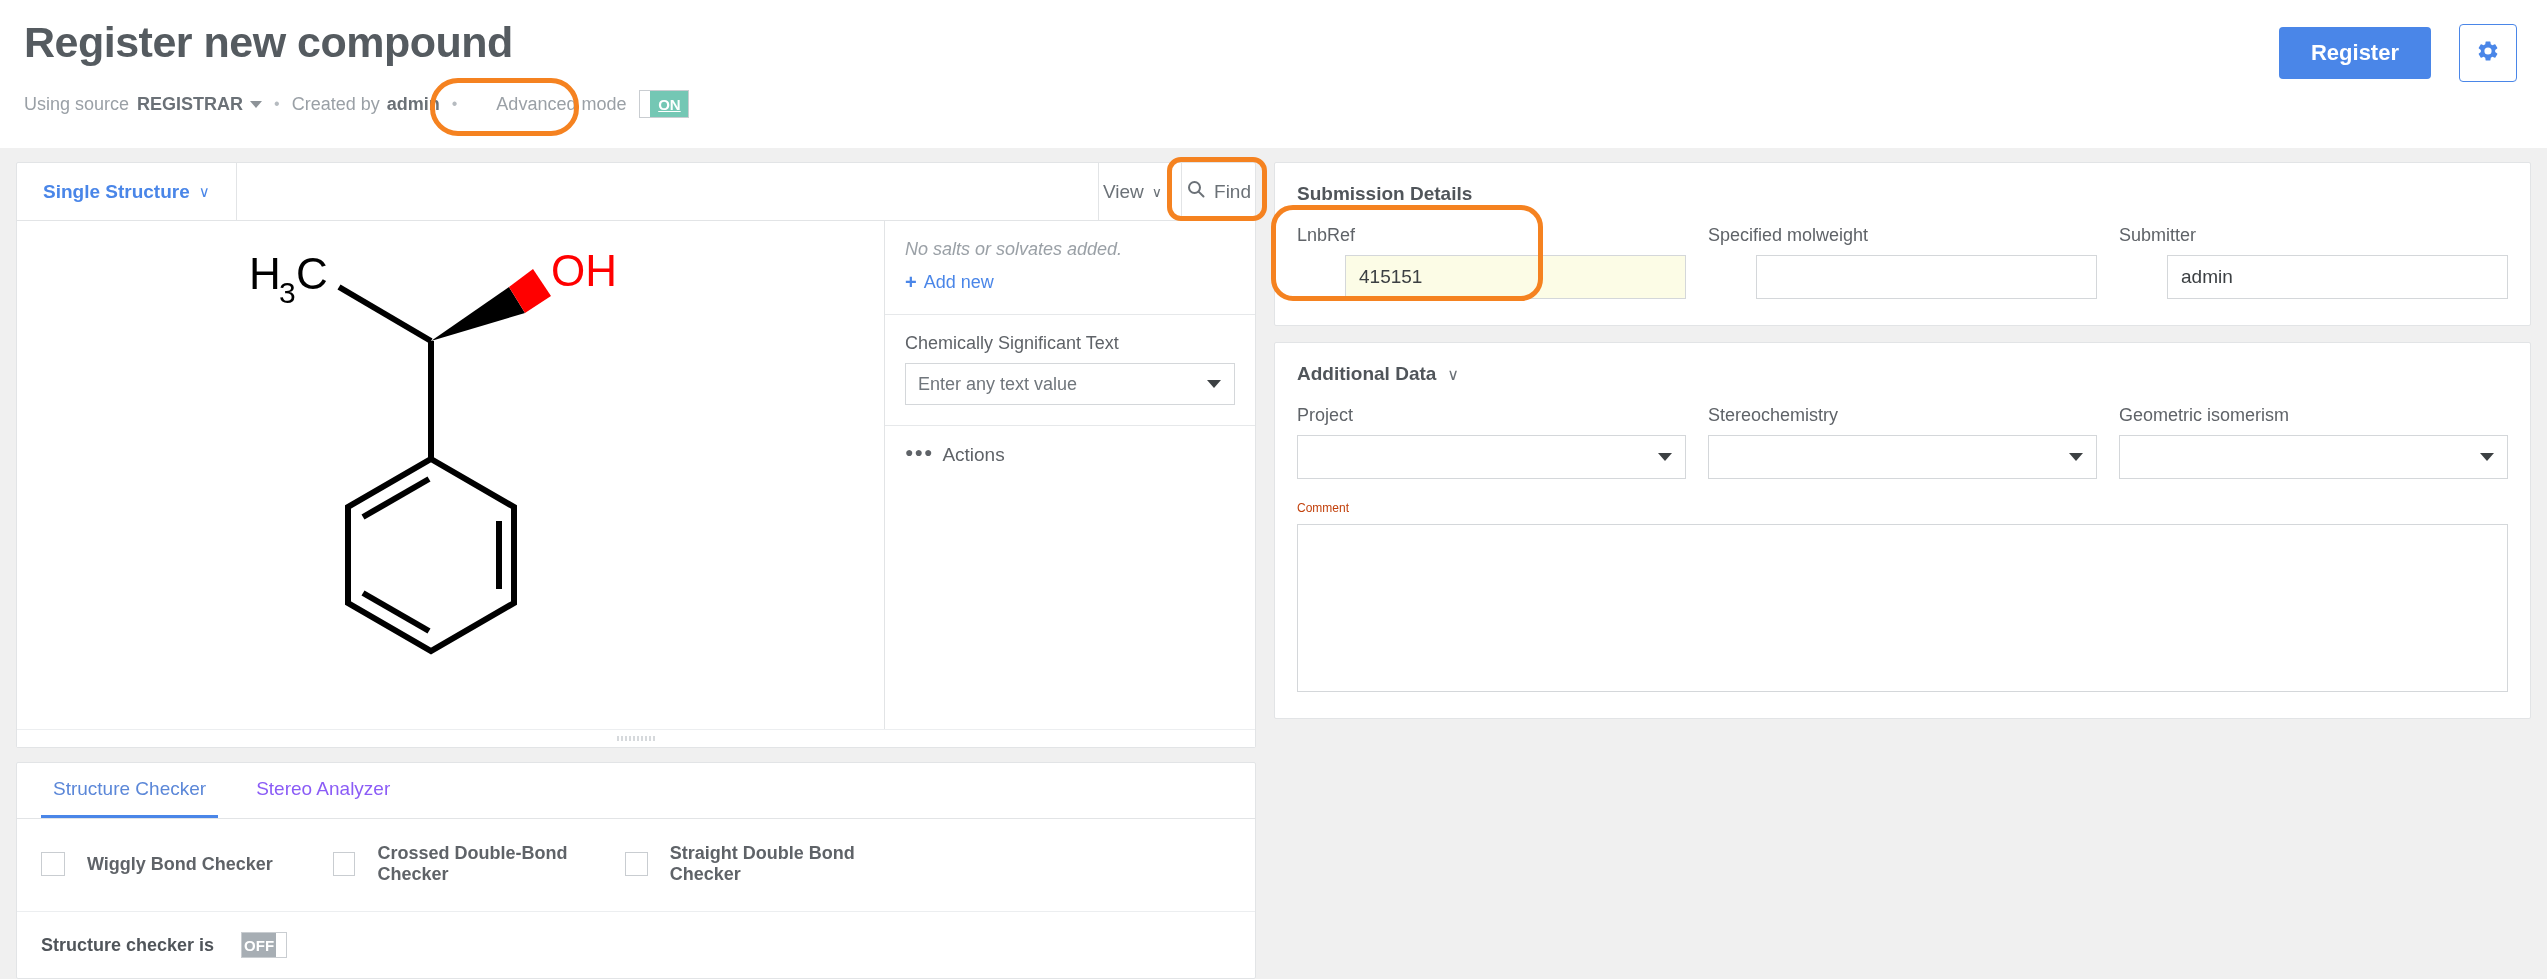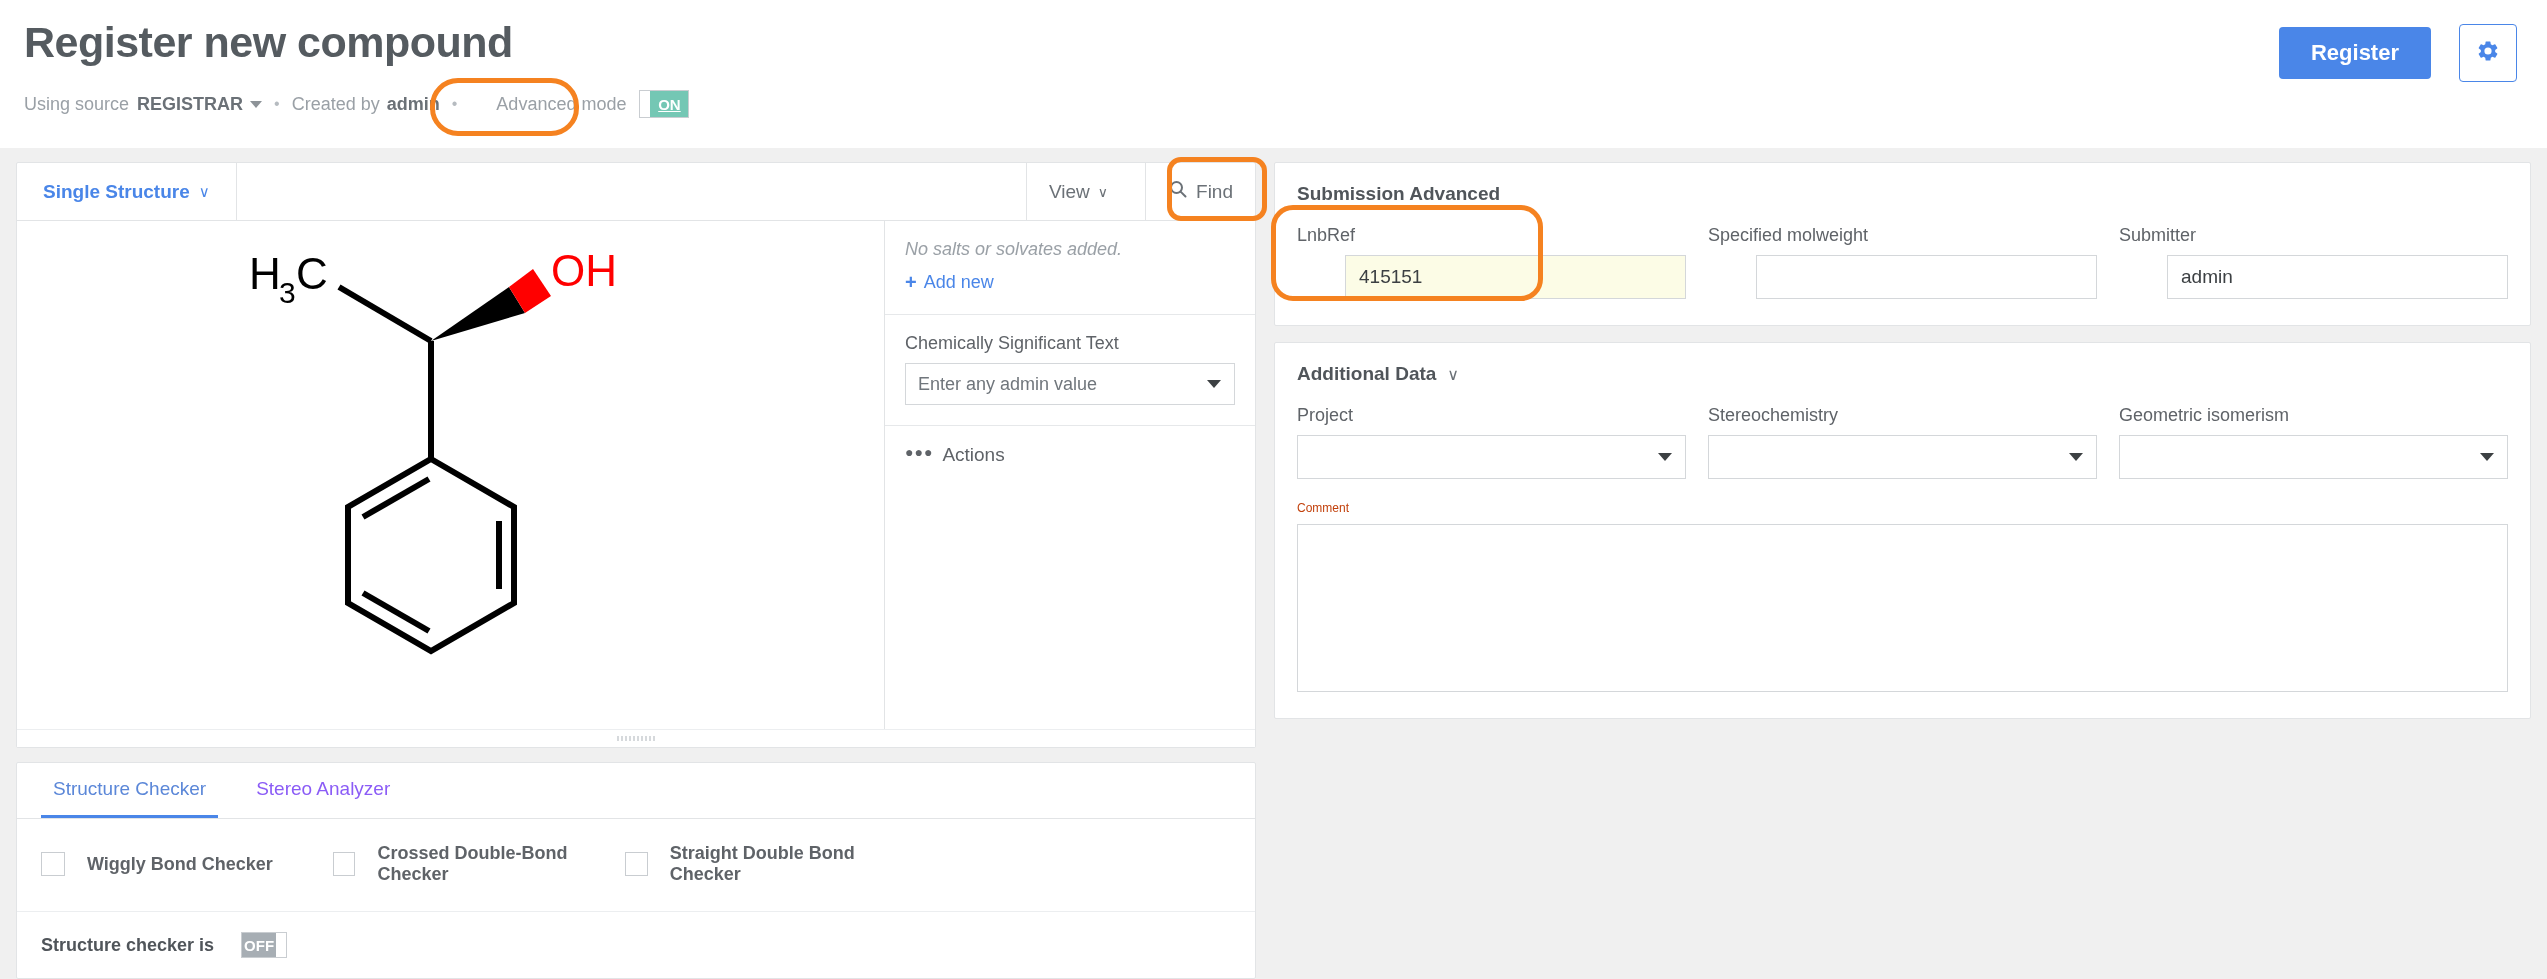--- a/index.html
+++ b/index.html
@@ -161,21 +161,21 @@
     cursor: pointer;
   }
   .tool-tab .chev {
     margin-left: 9px;
     font-size: 15px;
     font-weight: normal;
   }
   .toolbar-spacer { flex: 1; }
   .tool-btn {
     display: flex; align-items: center; gap: 8px;
-    padding: 0 22px;
+    padding: 0 4px;
     border-left: 1px solid #e2e4e6;
     color: #6b7177;
     font-size: 19px;
     cursor: pointer;
   }
   .tool-btn .chev { font-size: 14px; }
   .tool-btn svg { fill: none; stroke: #6b7177; stroke-width: 2; }
 
   .editor-main { flex: 1; display: flex; }
   .structure-pane {
@@ -434,21 +434,21 @@
             <div class="no-salts">No salts or solvates added.</div>
             <div class="add-new">
               <span class="plus">+</span>
               <span>Add new</span>
             </div>
           </div>
 
           <div class="side-sec">
             <div class="field-label">Chemically Significant Text</div>
             <div class="select-box">
-              <span class="ph">Enter any admin value</span>
+              <span class="ph">Enter any text value</span>
               <span class="tri-down"></span>
             </div>
           </div>
 
           <div class="side-sec last">
             <div class="actions-row">
               <span class="dots">●●●</span>
               <span>Actions</span>
             </div>
           </div>
@@ -491,21 +491,21 @@
           <span class="fill">OFF</span>
           <span class="knob"></span>
         </span>
       </div>
     </div>
   </div>
 
   <div class="right-col">
 
     <div class="panel">
-      <div class="panel-title">Submission Advanced</div>
+      <div class="panel-title">Submission Details</div>
       <div class="field-grid">
         <div class="fld">
           <span class="lab">LnbRef</span>
           <div class="inp autofill">415151</div>
         </div>
         <div class="fld">
           <span class="lab">Specified molweight</span>
           <div class="inp"></div>
         </div>
         <div class="fld">

